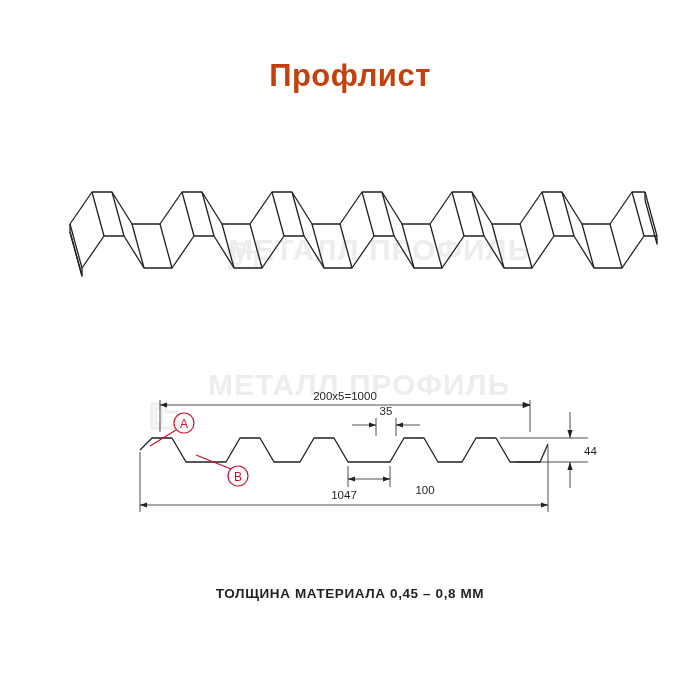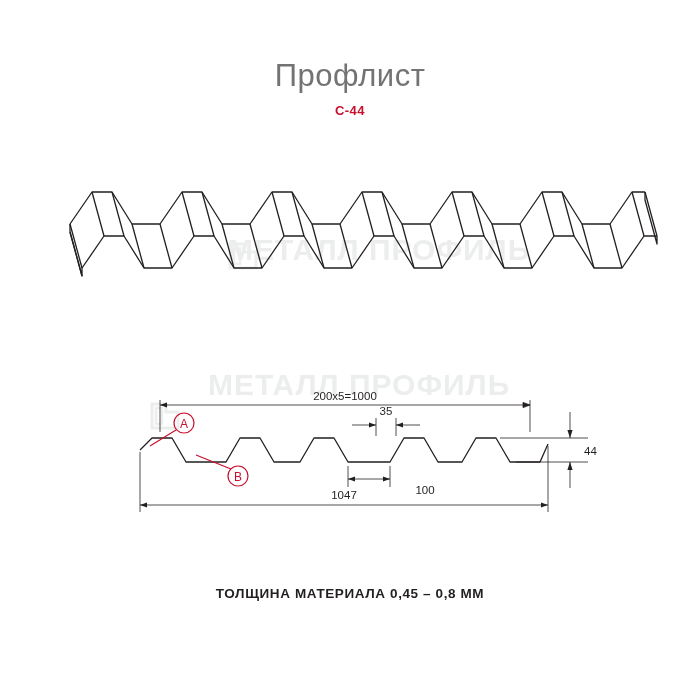--- a/index.html
+++ b/index.html
@@ -21,22 +21,22 @@
     width: 700px;
     height: 700px;
   }
   .title {
     position: absolute;
     left: 0;
     top: 58px;
     width: 700px;
     text-align: center;
     font-size: 31px;
-    font-weight: normal;
-    color: #737373;
+    font-weight: bold;
+    color: #c2410c;
     letter-spacing: 0.5px;
   }
   .subtitle {
     position: absolute;
     left: 0;
     top: 103px;
     width: 700px;
     text-align: center;
     font-size: 13px;
     font-weight: bold;
@@ -78,21 +78,20 @@
   }
   .wm-logo1 { left: 228px; top: 238px; }
   .wm-logo2 { left: 150px; top: 398px; }
 </style>
 </head>
 <body>
 
 <div class="page">
 
   <div class="title">Профлист</div>
-  <div class="subtitle">С-44</div>
 
   <div class="wm wm1">МЕТАЛЛ ПРОФИЛЬ</div>
   <div class="wm wm2">МЕТАЛЛ ПРОФИЛЬ</div>
 
   <svg class="wm-logo wm-logo1" width="40" height="34" viewBox="0 0 40 34">
     <path d="M2 30 L2 6 L16 6 L16 14 L28 14 L28 30 Z" fill="none" stroke="#eceded" stroke-width="3"></path>
     <path d="M6 26 L6 10 L12 10 L12 26 Z" fill="none" stroke="#eceded" stroke-width="2.5"></path>
   </svg>
   <svg class="wm-logo wm-logo2" width="40" height="34" viewBox="0 0 40 34">
     <path d="M2 30 L2 6 L16 6 L16 14 L28 14 L28 30 Z" fill="none" stroke="#eceded" stroke-width="3"></path>

